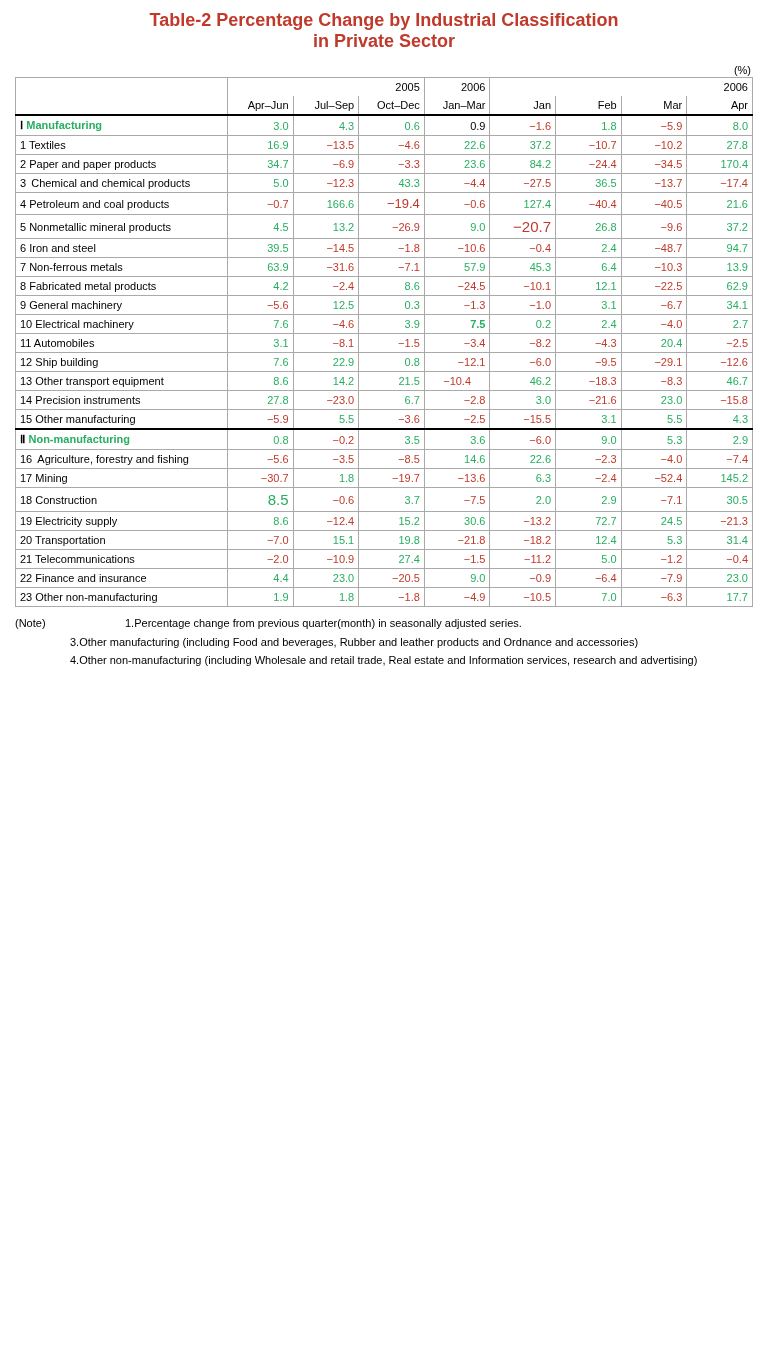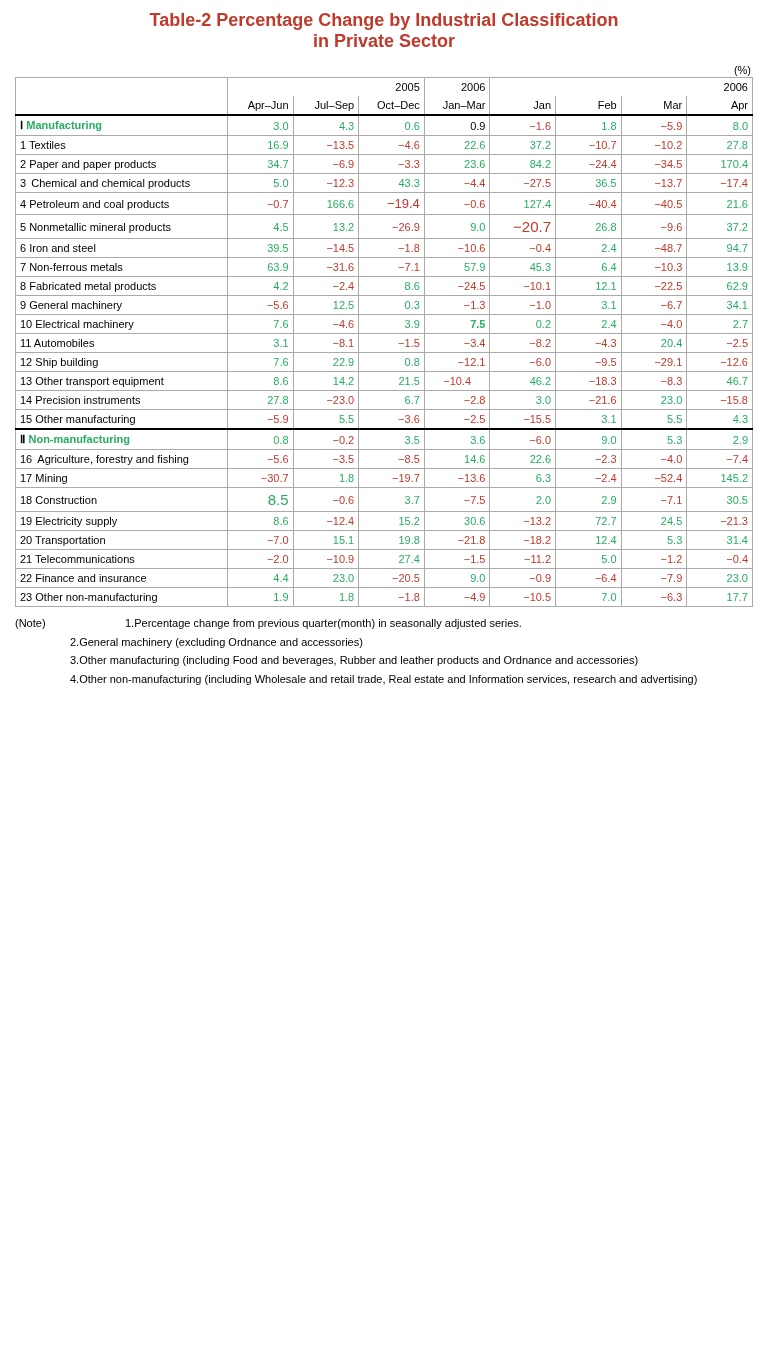--- a/index.html
+++ b/index.html
@@ -370,17 +370,16 @@
       </tr>
     </tbody>
 </table>
 
 <div class="notes">
   <div id="notes-container">
       <div style="display: flex; align-items: flex-start;">
         <span style="min-width: 55px; font-weight: normal;">(Note)</span>
         <div style="padding-left: 55px; margin-bottom: 2px; line-height: 1.5;">1.Percentage change from previous quarter(month) in seasonally adjusted series.</div>
       </div>
-      <div style="padding-left: 55px; margin-bottom: 2px; line-height: 1.5;">2.General machinery (excluding Ordnance and accessories)</div>
       <div style="padding-left: 55px; margin-bottom: 2px; line-height: 1.5;">3.Other manufacturing (including Food and beverages, Rubber and leather products and Ordnance and accessories)</div>
       <div style="padding-left: 55px; margin-bottom: 2px; line-height: 1.5;">4.Other non-manufacturing (including Wholesale and retail trade, Real estate and Information services, research and advertising)</div>
     </div>
 </div>
 
 </body></html>

